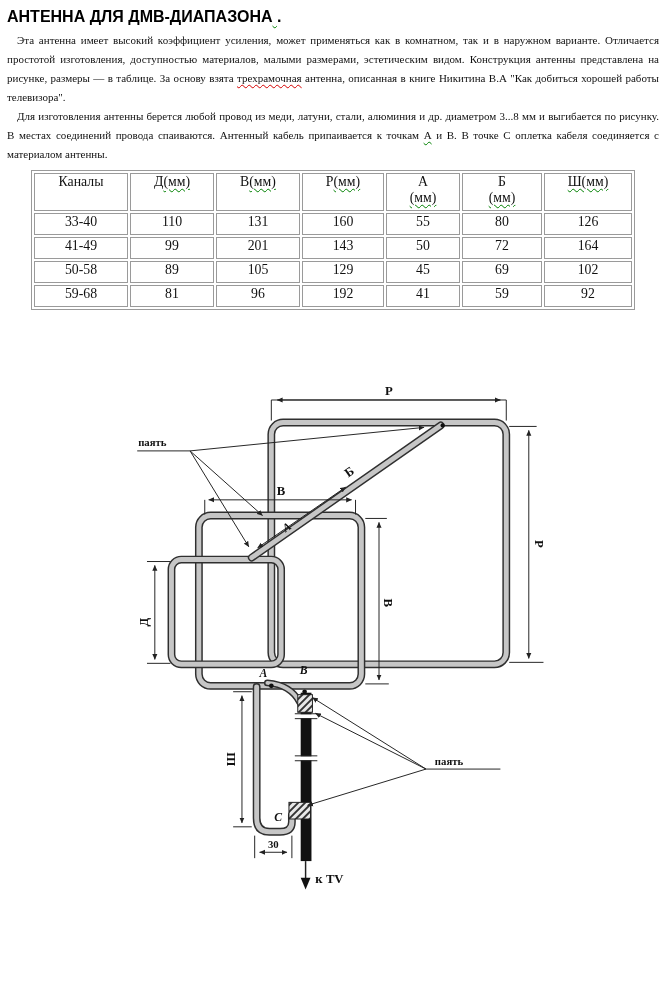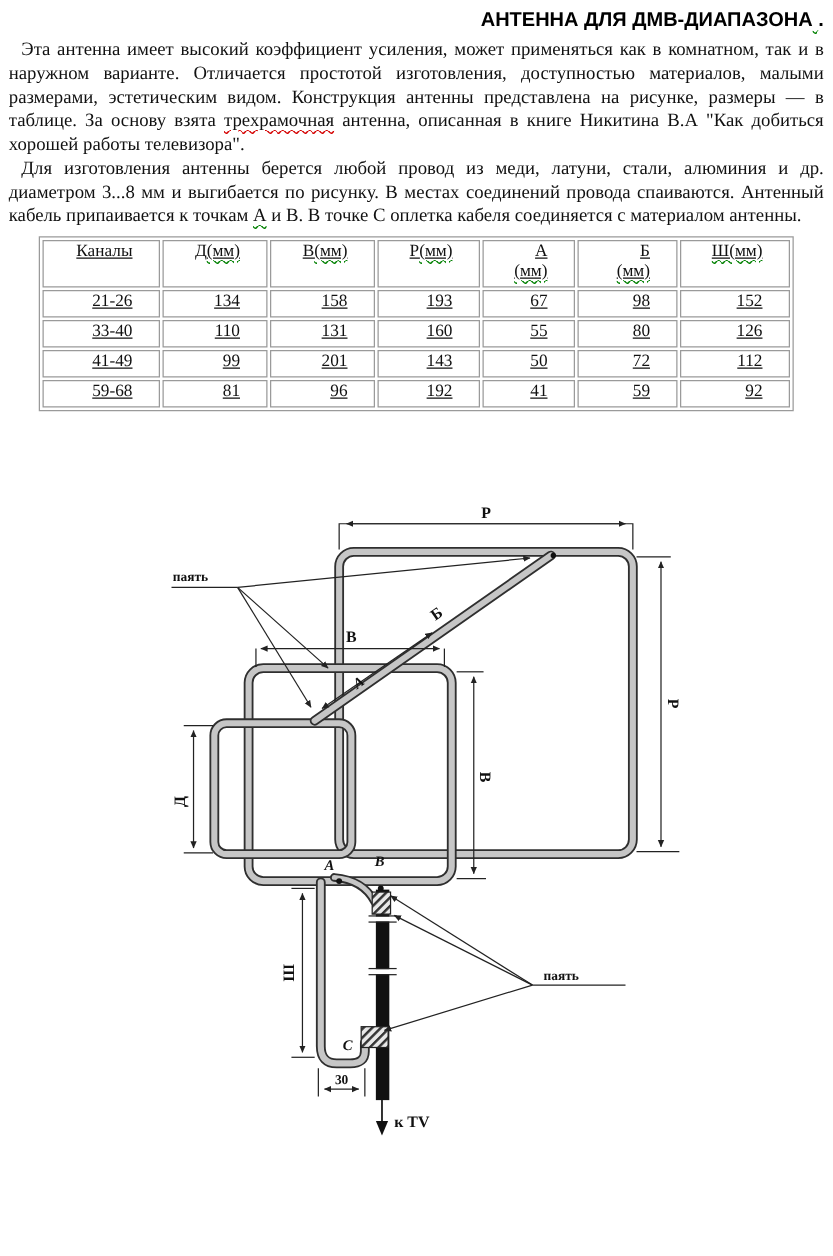--- a/index.html
+++ b/index.html
@@ -1,27 +1,27 @@
 <!DOCTYPE html>
 <html><head>
 <meta charset="utf-8">
 <style>
   html,body{margin:0;padding:0;background:#fff;}
   #page{position:relative;width:666px;height:1005px;background:#fff;overflow:hidden;
         font-family:"Liberation Serif",serif;color:#111;}
   .inner{padding:6px 7px 0 7px;}
-  h1{margin:2px 0 5px 0;text-align:right;font-family:"Liberation Sans",sans-serif;
+  h1{margin:2px 0 5px 0;text-align:left;font-family:"Liberation Sans",sans-serif;
      font-weight:bold;font-size:16px;color:#000;}
-  p.body-par{margin:0;font-size:15px;line-height:19px;text-align:justify;text-indent:10px;}
+  p.body-par{margin:0;font-size:11px;line-height:19px;text-align:justify;text-indent:10px;}
   .wavy-red{text-decoration:underline wavy #d40000;text-decoration-thickness:1px;text-underline-offset:2px;}
   .wavy-green{text-decoration:underline wavy #008000;text-decoration-thickness:1px;text-underline-offset:2px;}
   table.dim-table{margin:6px auto 0 auto;border-collapse:separate;border-spacing:2px;
      border:1px solid #9a9a9a;font-size:13.8px;}
   table.dim-table th,table.dim-table td{border:1px solid #9a9a9a;padding:0 21px;height:20px;
-     text-align:right;font-weight:normal;vertical-align:top;white-space:normal;text-decoration:underline;}
+     text-align:center;font-weight:normal;vertical-align:top;white-space:normal;}
   table.dim-table th{height:36px;}
   .c0{width:50px}.c1{width:40px}.c2{width:40px}.c3{width:38px}.c4{width:30px}.c5{width:36px}.c6{width:44px}
   svg#antenna{display:block;margin-top:50px;}
   .tube-o{fill:none;stroke:#2f2f2f;stroke-width:8;stroke-linejoin:round;stroke-linecap:round;}
   .tube-i{fill:none;stroke:#c6c6c6;stroke-width:5;stroke-linejoin:round;stroke-linecap:round;}
   .thin{stroke:#222;stroke-width:1;fill:none;}
   .dimlbl{font-family:"Liberation Serif",serif;font-size:13px;font-weight:bold;fill:#111;}
   .ptlbl{font-family:"Liberation Serif",serif;font-size:12px;font-weight:bold;font-style:italic;fill:#111;}
   .smlbl{font-family:"Liberation Serif",serif;font-size:11px;font-weight:bold;fill:#111;}
 </style>
@@ -42,45 +42,45 @@
           <th class="c1"><span>Д</span><span class="wavy-green">(мм)</span></th>
           <th class="c2"><span>В</span><span class="wavy-green">(мм)</span></th>
           <th class="c3"><span>Р</span><span class="wavy-green">(мм)</span></th>
           <th class="c4"><span>А </span><span class="wavy-green">(мм)</span></th>
           <th class="c5"><span>Б </span><span class="wavy-green">(мм)</span></th>
           <th class="c6"><span class="wavy-green">Ш(мм)</span></th>
         </tr>
       </thead>
       <tbody>
           <tr>
-            <td>21-26</td>
-            <td>134</td>
-            <td>158</td>
-            <td>193</td>
-            <td>67</td>
-            <td>98</td>
-            <td>152</td>
-          </tr>
-          <tr>
             <td>33-40</td>
             <td>110</td>
             <td>131</td>
             <td>160</td>
             <td>55</td>
             <td>80</td>
             <td>126</td>
           </tr>
           <tr>
             <td>41-49</td>
             <td>99</td>
             <td>201</td>
             <td>143</td>
             <td>50</td>
             <td>72</td>
-            <td>112</td>
+            <td>164</td>
+          </tr>
+          <tr>
+            <td>50-58</td>
+            <td>89</td>
+            <td>105</td>
+            <td>129</td>
+            <td>45</td>
+            <td>69</td>
+            <td>102</td>
           </tr>
           <tr>
             <td>59-68</td>
             <td>81</td>
             <td>96</td>
             <td>192</td>
             <td>41</td>
             <td>59</td>
             <td>92</td>
           </tr>

